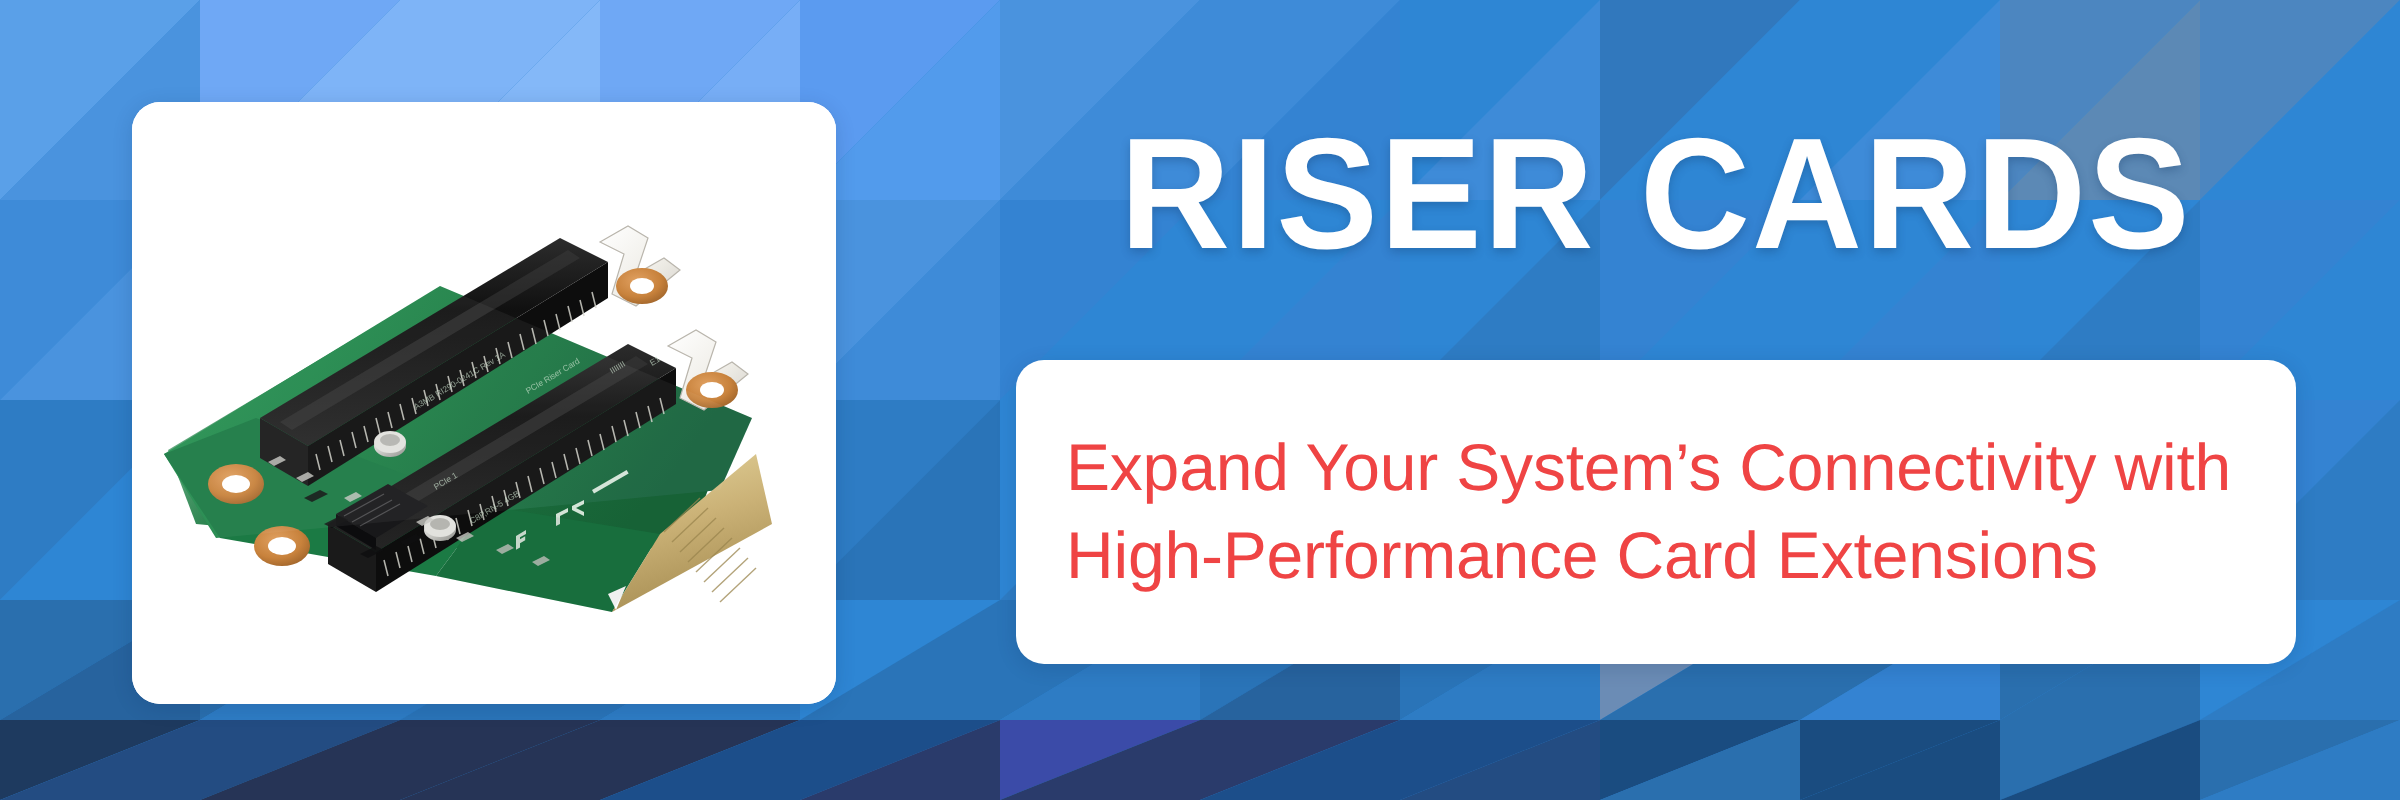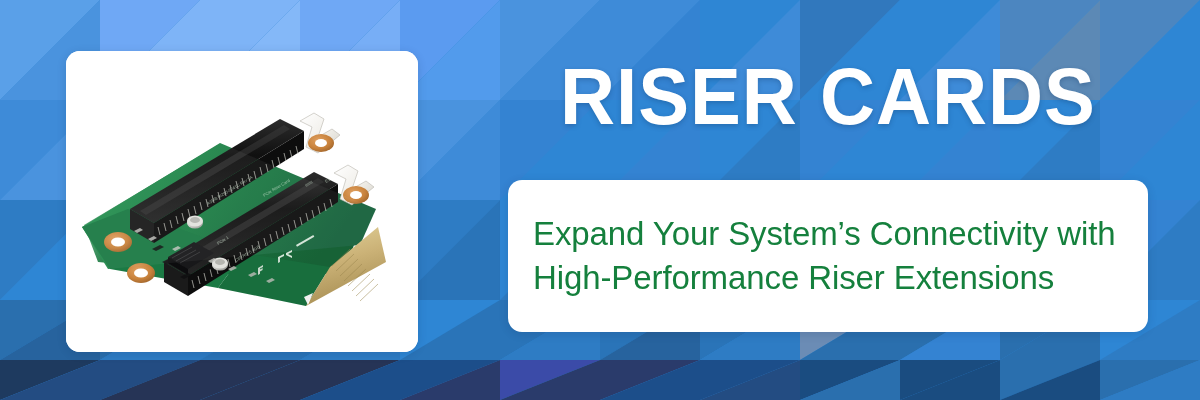--- a/index.html
+++ b/index.html
@@ -76,21 +76,21 @@
     height: 152px;
     background: #ffffff;
     border-radius: 14px;
     box-shadow: 0 2px 10px rgba(10, 40, 80, 0.16);
   }
   #subtitle-text {
     position: absolute;
     left: 25px;
     top: 32px;
     width: 596px;
-    color: #15803d;
+    color: #ef4444;
     font-family: "Liberation Sans", sans-serif;
     font-weight: normal;
     font-size: 33px;
     line-height: 44px;
     letter-spacing: -0.1px;
   }
   #subtitle-text .ln {
     display: block;
     white-space: nowrap;
   }
@@ -447,17 +447,17 @@
         <polygon points="176,196 150,231 238,249 262,210" fill="#000000" opacity="0.06"></polygon>
       </g>
     </svg>
   </div>
 
   <div id="headline">RISER CARDS</div>
 
   <div id="subtitle-card">
     <div id="subtitle-text">
       <span class="ln">Expand Your System’s Connectivity with</span>
-      <span class="ln">High-Performance Riser Extensions</span>
+      <span class="ln">High-Performance Card Extensions</span>
     </div>
   </div>
 
 </div>
 
 </body></html>

